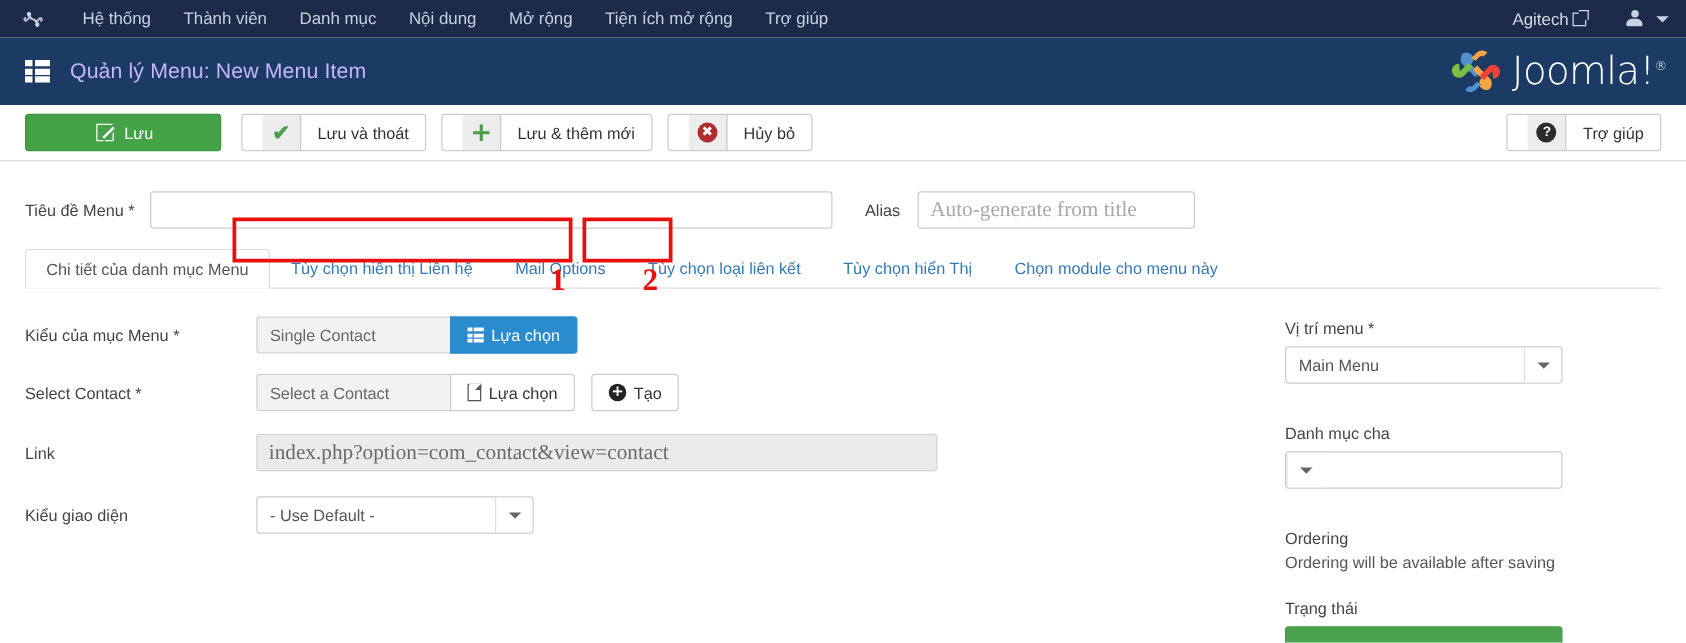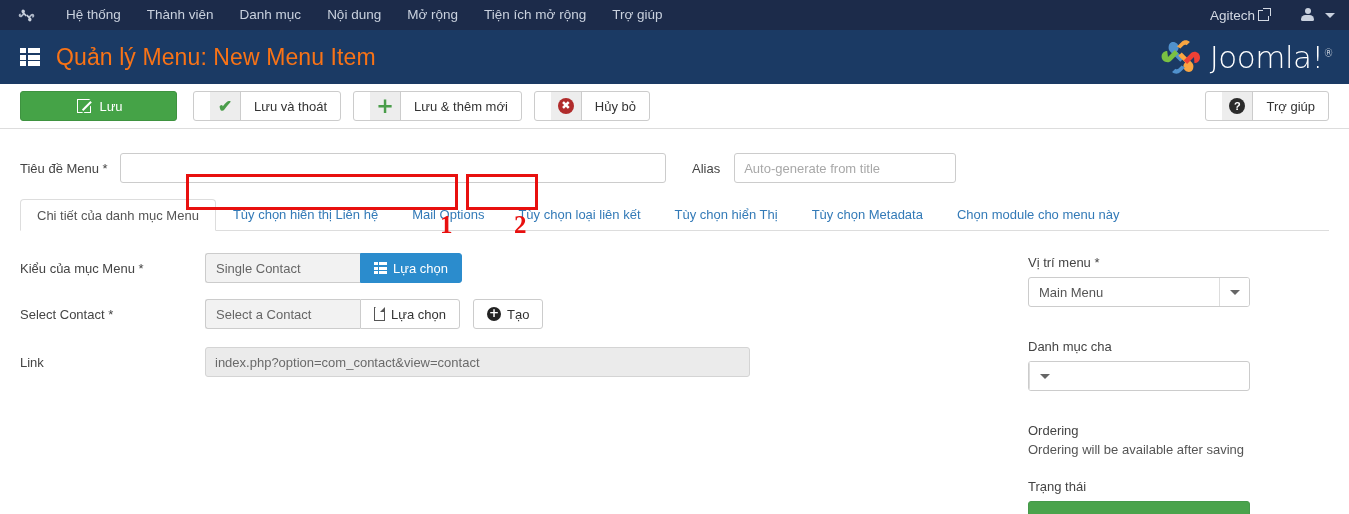--- a/index.html
+++ b/index.html
@@ -115,22 +115,22 @@
     background: #ffffff;
     display: block;
   }
   .grid-icon i:nth-child(1) { left:0; top:0;    width:6px;  height:5px; }
   .grid-icon i:nth-child(2) { left:8px; top:0;  width:12px; height:5px; }
   .grid-icon i:nth-child(3) { left:0; top:6.5px;  width:6px;  height:5px; }
   .grid-icon i:nth-child(4) { left:8px; top:6.5px;width:12px; height:5px; }
   .grid-icon i:nth-child(5) { left:0; top:13px; width:6px;  height:5px; }
   .grid-icon i:nth-child(6) { left:8px; top:13px;width:12px; height:5px; }
   .page-title {
-    color: #f97316;
-    font-size: 23px;
+    color: #c4b5fd;
+    font-size: 17px;
     font-weight: normal;
     letter-spacing: 0.1px;
     white-space: nowrap;
   }
   .brand {
     margin-left: auto;
     margin-right: 16px;
     display: flex;
     align-items: center;
     height: 100%;
@@ -244,22 +244,22 @@
     color: #444444;
     font-size: 13px;
     white-space: nowrap;
   }
   .lbl-menutitle { width: 100px; }
   .inp {
     border: 1px solid #cccccc;
     border-radius: 3px;
     height: 30px;
     background: #ffffff;
-    font-family: Liberation Sans, sans-serif;
-    font-size: 13px;
+    font-family: Liberation Serif, serif;
+    font-size: 17px;
     color: #555555;
     padding: 0 9px;
     outline: none;
   }
   .inp::placeholder { color: #a8a8a8; }
   .inp-title { width: 546px; margin-left: 0; }
   .lbl-alias { margin-left: 26px; margin-right: 14px; }
   .inp-alias { width: 222px; }
 
   
@@ -563,21 +563,20 @@
     <span class="lbl lbl-alias">Alias</span>
     <input class="inp inp-alias" value="" placeholder="Auto-generate from title" style="">
   </div>
 
   <div class="tabs">
     <div class="tab active">Chi tiết của danh mục Menu</div>
     <div class="tab">Tùy chọn hiển thị Liên hệ</div>
     <div class="tab">Mail Options</div>
     <div class="tab">Tùy chọn loại liên kết</div>
     <div class="tab">Tùy chọn hiển Thị</div>
-    <div class="tab">Tùy chọn Metadata</div>
     <div class="tab">Chọn module cho menu này</div>
   </div>
 
   <div class="panes">
 
     <div class="pane-left">
 
       <div class="frow">
         <span class="lbl">Kiểu của mục Menu *</span>
         <div class="inputgroup">
@@ -610,20 +609,29 @@
           <span>Tạo</span>
         </div>
       </div>
 
       <div class="frow" style="margin-bottom:20px;">
         <span class="lbl">Link</span>
         <input class="inp inp-link" readonly="" value="index.php?option=com_contact&amp;view=contact" style="">
       </div>
 
 
+      <div class="frow">
+        <span class="lbl">Kiểu giao diện</span>
+        <div class="selectwrap">
+          <span class="sval">- Use Default -</span>
+          <span class="sarrow">
+              <b></b>
+            </span>
+        </div>
+      </div>
 
     </div>
 
     <div class="pane-right">
 
       <div class="rgroup">
         <div class="rlabel">Vị trí menu *</div>
         <div class="selectwrap rselect">
           <span class="sval">Main Menu</span>
           <span class="sarrow">

